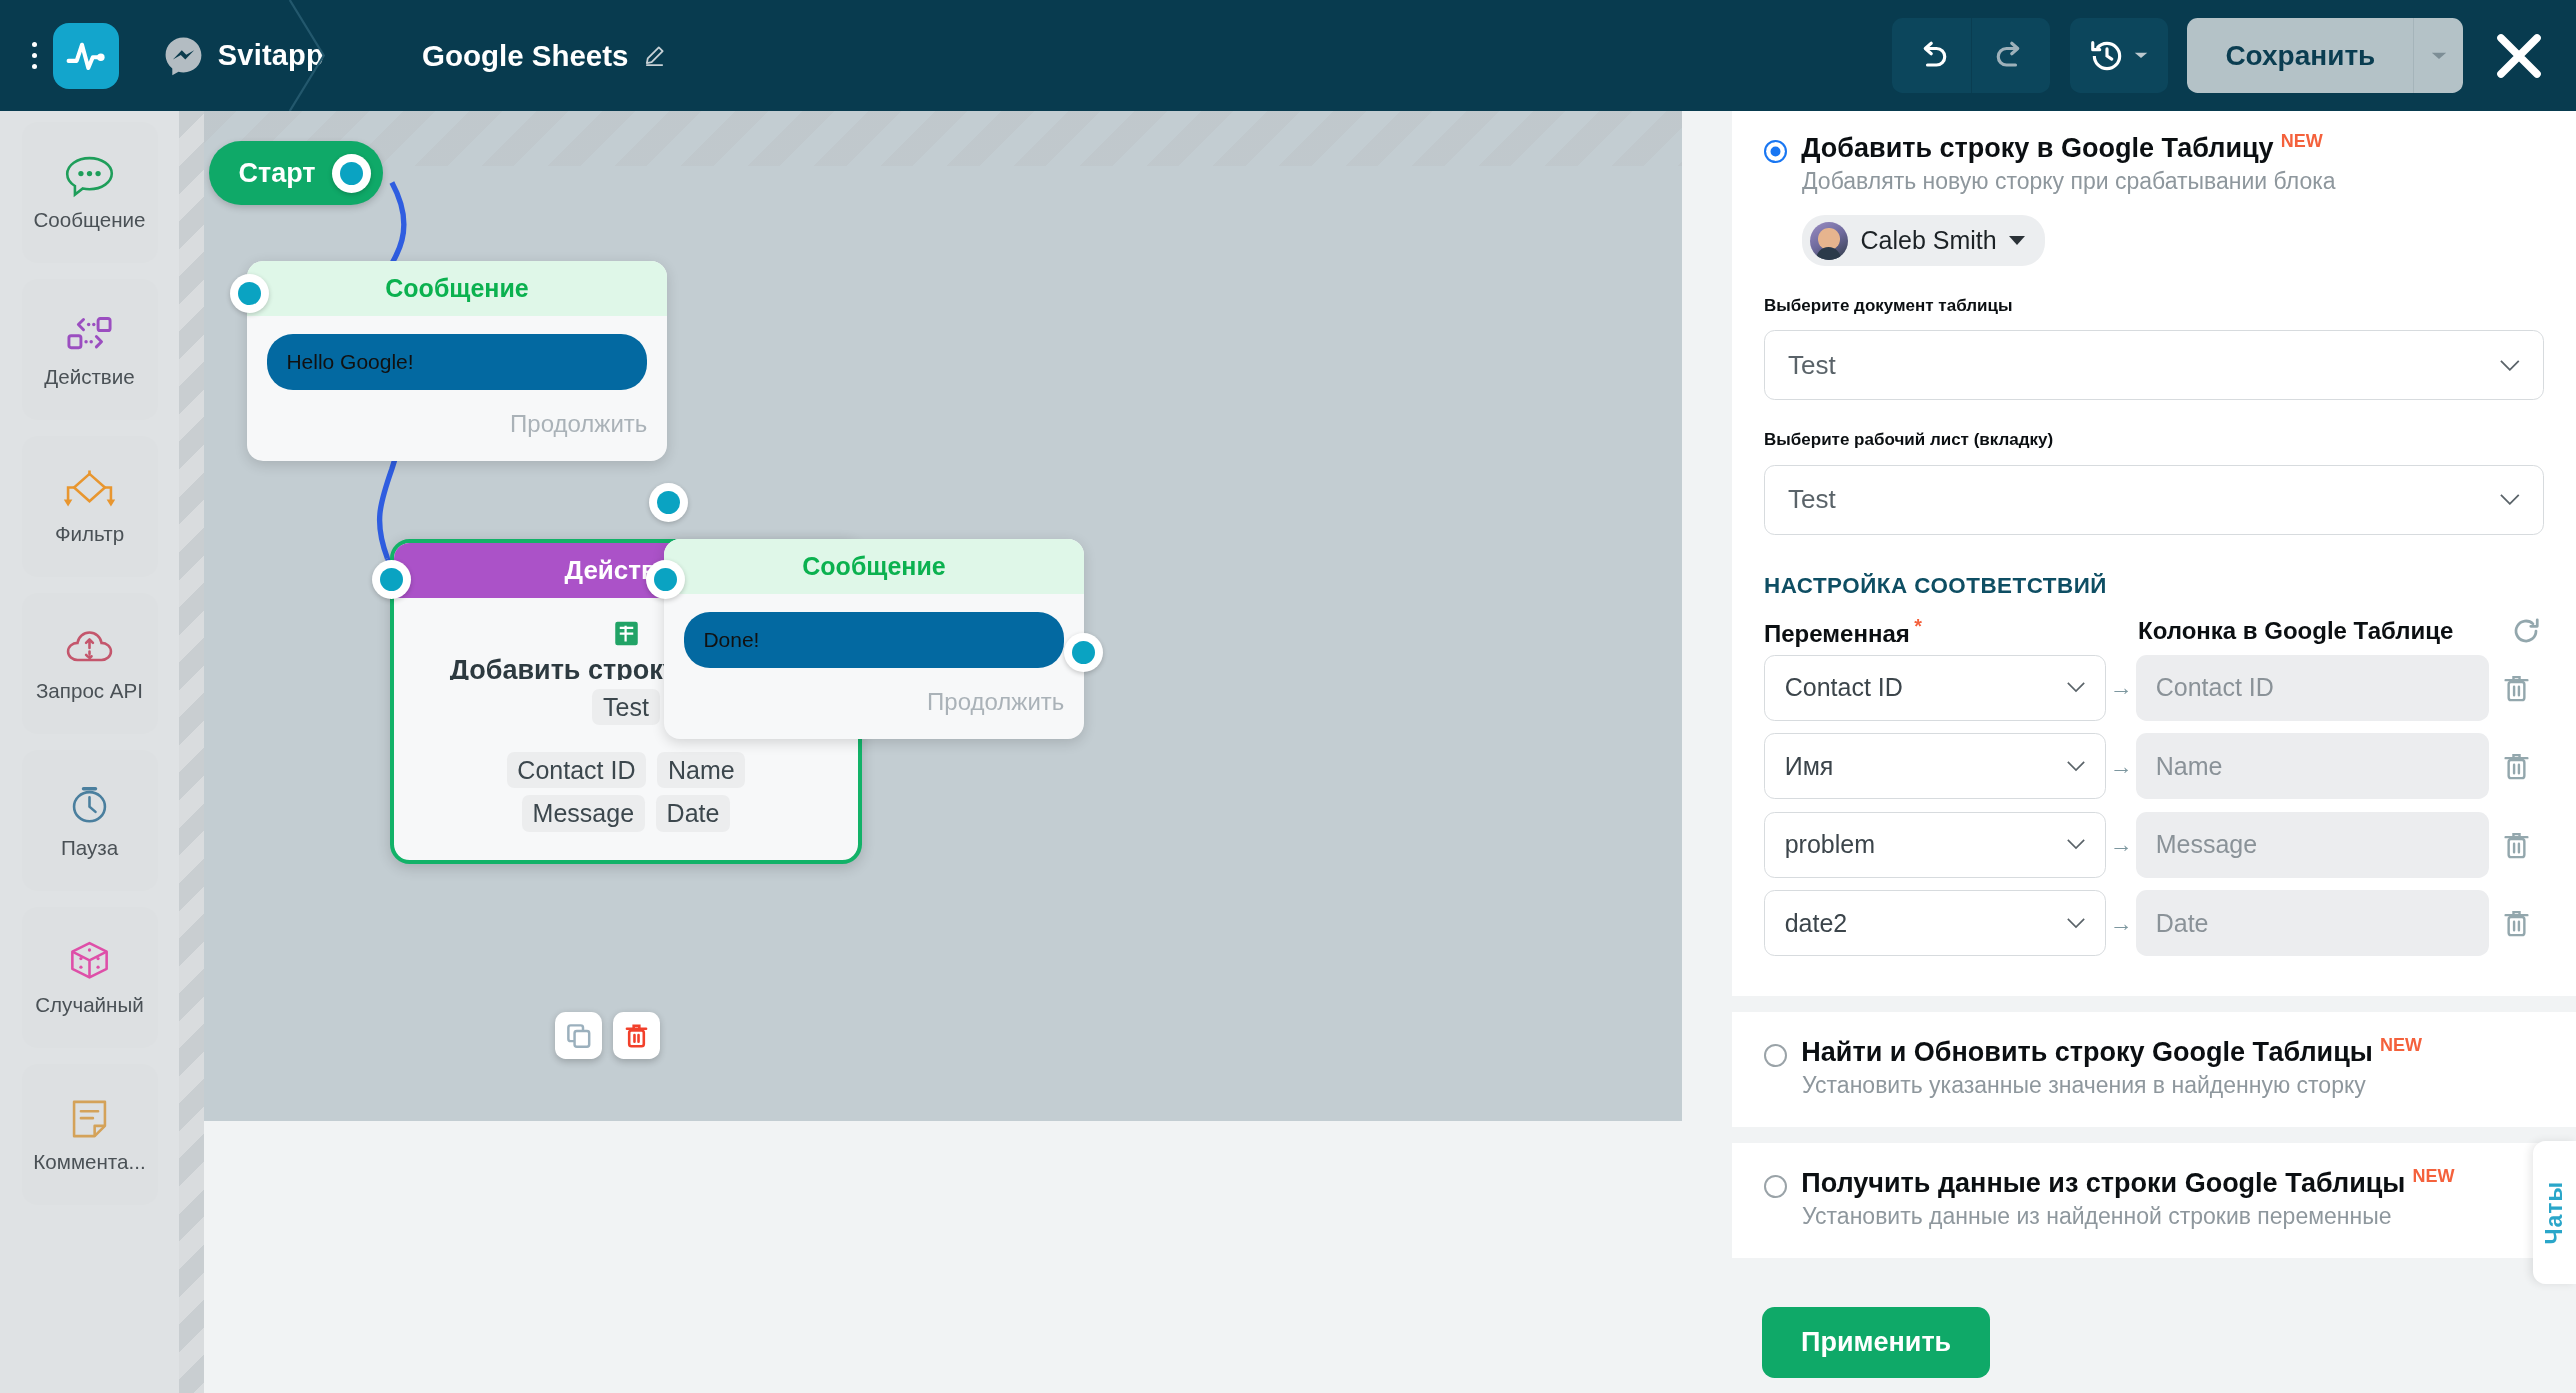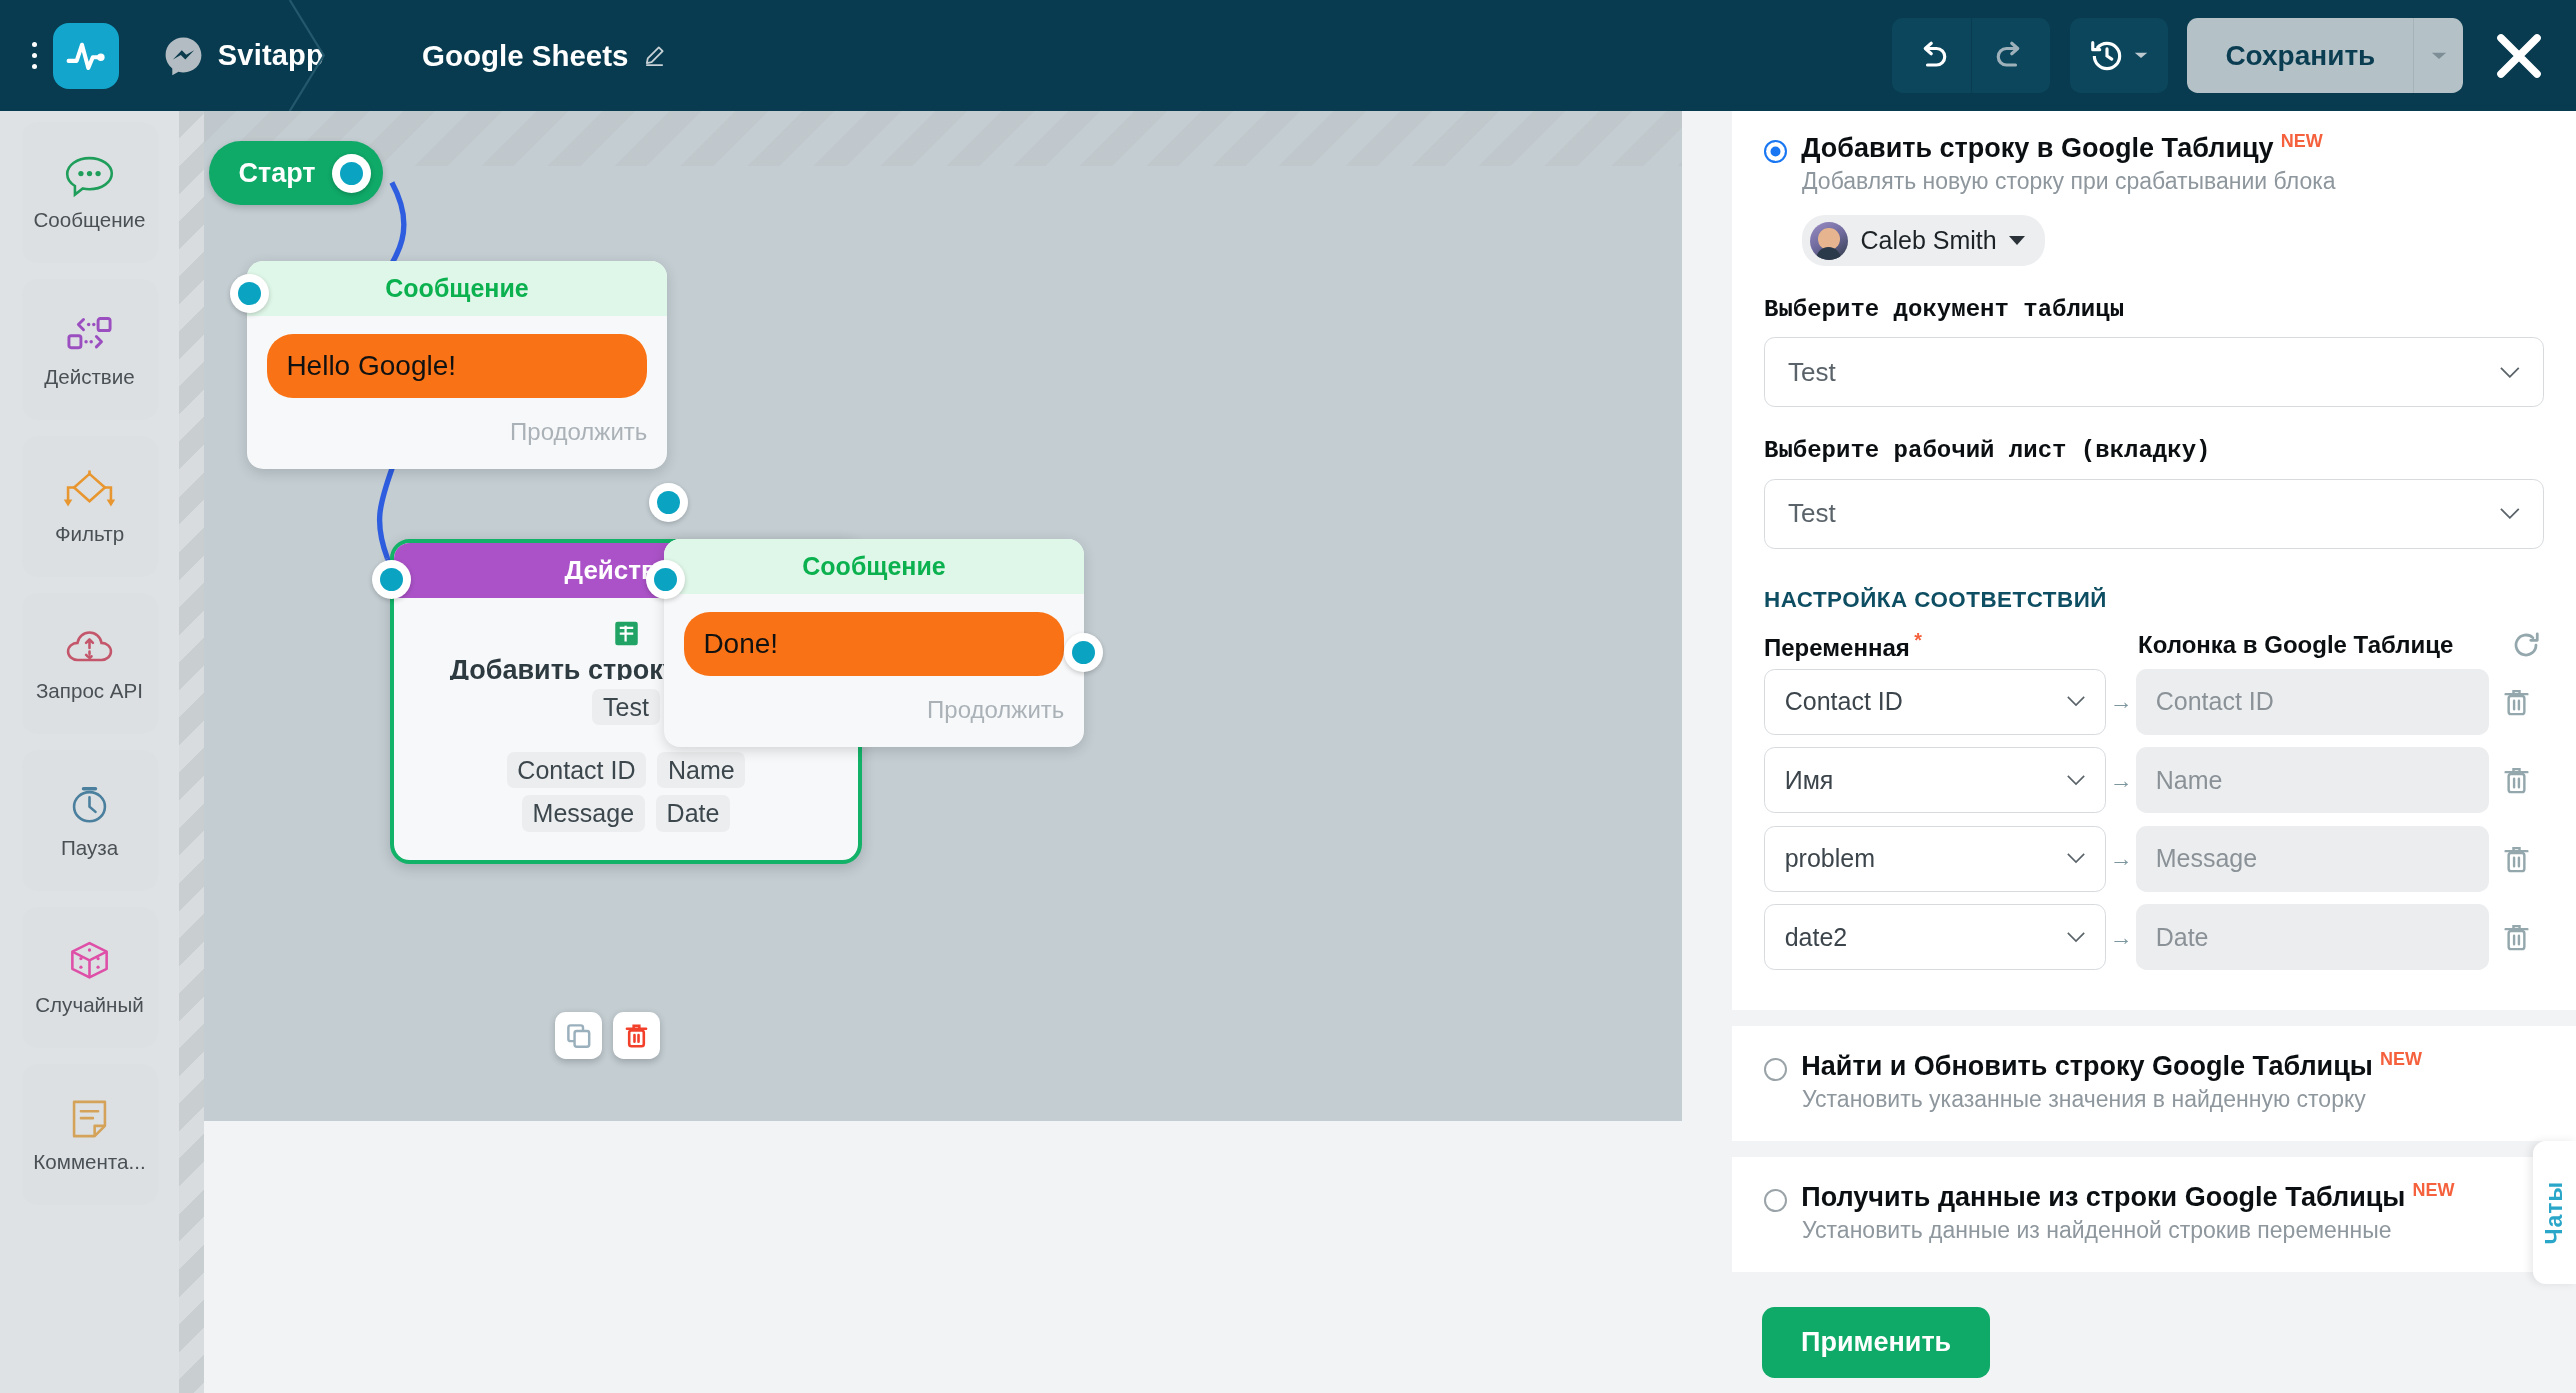--- a/index.html
+++ b/index.html
@@ -119,21 +119,21 @@
     background: #f7f8f9; border-radius: 16px; width: 420px;
     box-shadow: 0 3.6px 12.5px rgba(0,0,0,.14); overflow: hidden;
   }
   .msg-head {
     background: #dff7e8; height: 55px; display: flex; align-items: center;
     justify-content: center;
   }
   .msg-head-label { color: #0bb14f; font-size: 25px; font-weight: 700; }
   .msg-body { padding: 18px 19.7px 7.2px 19.7px; }
   .msg-bubble {
-    background: #f97316; border-radius: 26px; padding: 16px 19.7px; font-size: 28px; color: #111;
+    background: #0369a1; border-radius: 26px; padding: 16px 19.7px; font-size: 21px; color: #111;
   }
   .msg-foot {
     display: flex; justify-content: flex-end; align-items: center;
     padding: 12.5px 19.7px 23px 19.7px;
   }
   .msg-continue { color: #aab2b8; font-size: 24px; }
 
   .action-node {
     width: 472px; background: #f7f8f9; border-radius: 19.7px;
     border: 4.5px solid #12b268; box-shadow: 0 3.6px 14.3px rgba(0,0,0,.16); overflow: hidden;
@@ -200,21 +200,21 @@
   }
   .avatar::before {
     content:""; position:absolute; left:6.3px; bottom:0; width:25px; height:12.5px;
     border-radius: 12.5px 12.5px 0 0; background:#2b3a4a; z-index:2;
   }
   .acct-name { font-size: 25px; color: #1c2226; }
   .caret-dark { width: 0; height: 0; border-left: 8px solid transparent;
     border-right: 8px solid transparent; border-top: 9.8px solid #2b3238; }
 
   .field-label {
-    font-size: 24px; font-weight: 700; color: #0b0f12; margin: 30px 0 14.3px 0; font-family: Liberation Mono, monospace;
+    font-size: 17px; font-weight: 700; color: #0b0f12; margin: 30px 0 14.3px 0;
   }
   .select-box {
     height: 70px; border: 1.8px solid #d7dbde; border-radius: 10.7px; background: #fff;
     display: flex; align-items: center; padding: 0 23px; justify-content: space-between;
     cursor: pointer;
   }
   .select-val { font-size: 26px; color: #5a6369; }
   .chev { width: 19.7px; height: 11.6px; }
 
   .map-title {

